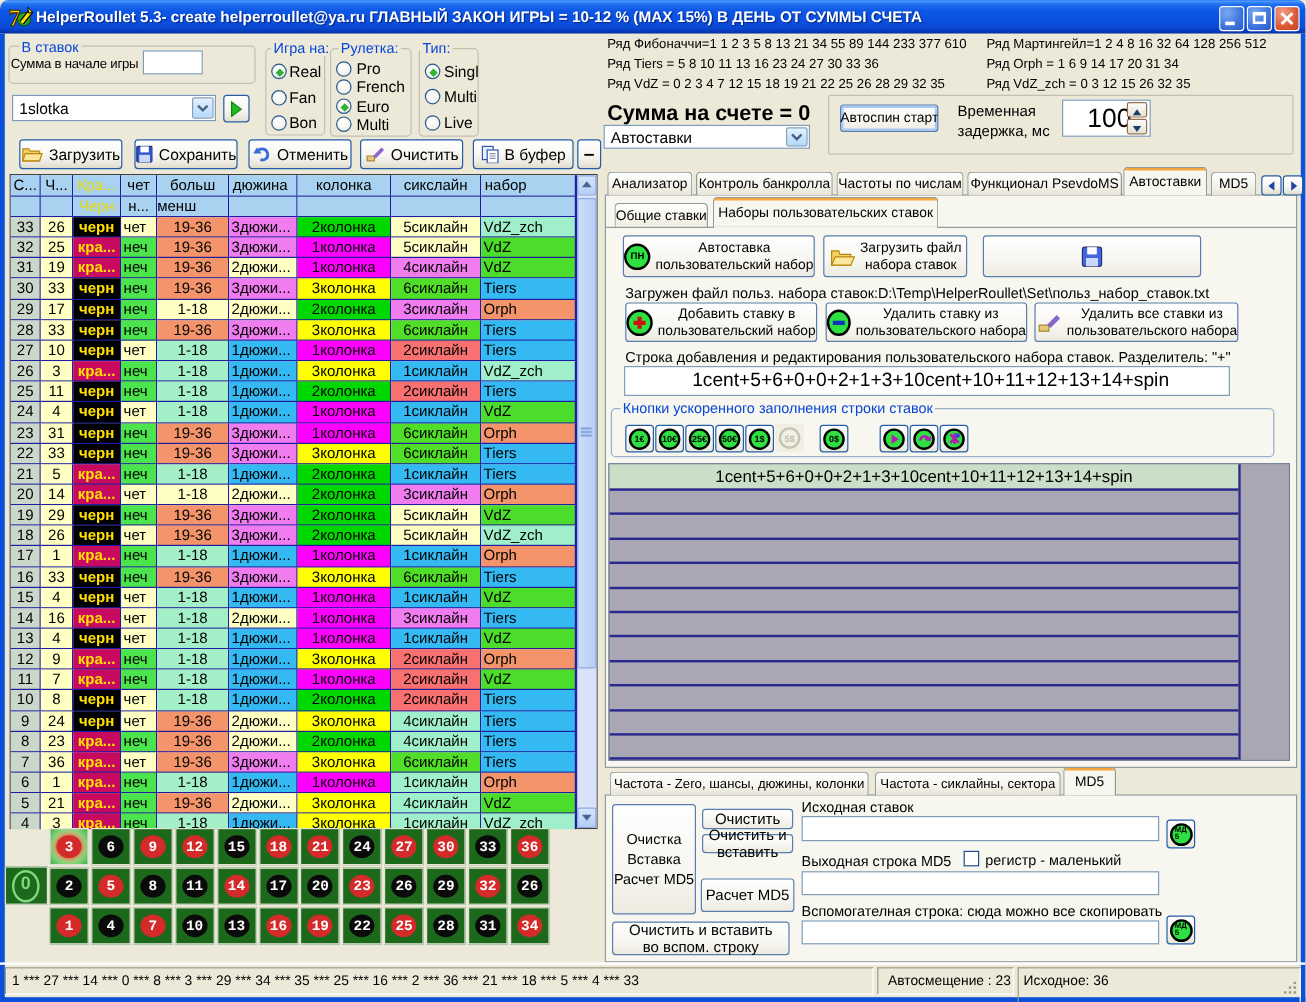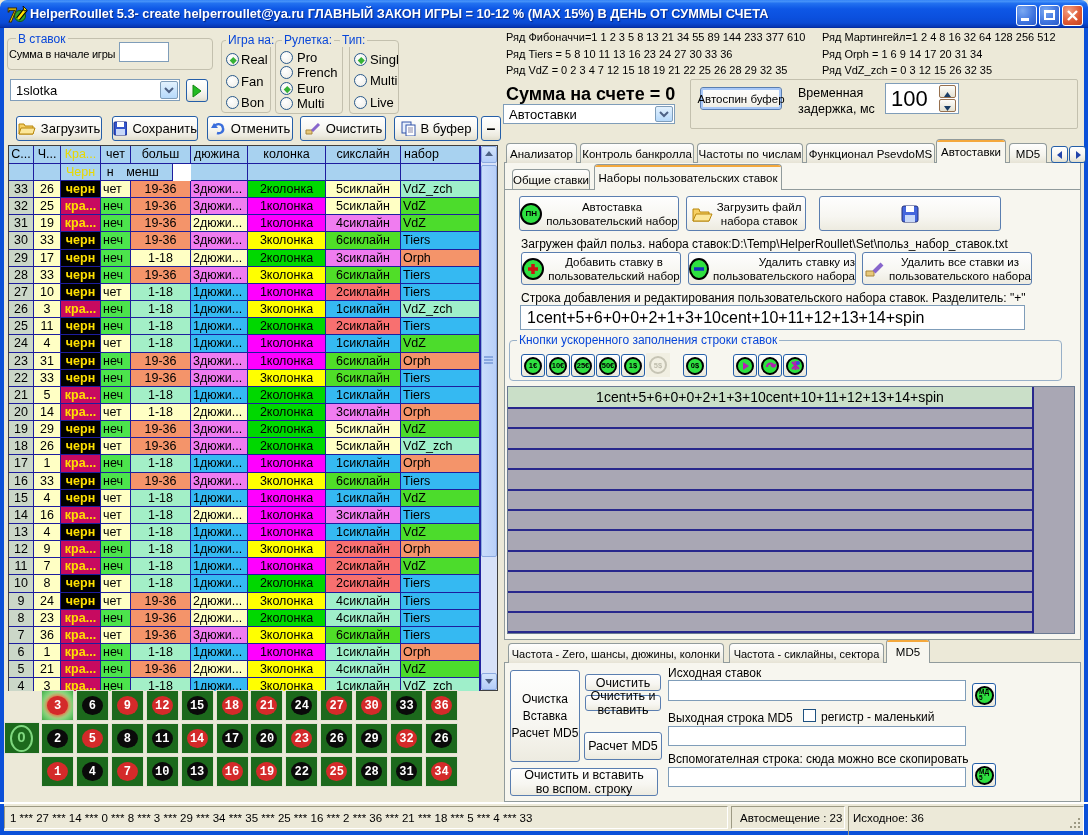--- a/index.html
+++ b/index.html
@@ -3,21 +3,21 @@
 
 *{margin:0;padding:0;box-sizing:border-box;}
 body{width:1088px;height:835px;position:relative;overflow:hidden;background:#ECE9D8;font-family:"Liberation Sans",sans-serif;}
 .abs{position:absolute;}
 .tc{position:absolute;border-right:1px solid #1D1D9E;border-bottom:1px solid #1D1D9E;line-height:16px;overflow:hidden;white-space:nowrap;}
 .gb{position:absolute;border:1px solid #C3C0AE;border-radius:4px;}
 .gbl{position:absolute;color:#0846D8;font-size:12px;background:#ECE9D8;padding:0 2px;white-space:nowrap;}
 .gbl2{position:absolute;color:#0846D8;font-size:12px;background:#F7F6EF;padding:0 2px;white-space:nowrap;}
 .btn{position:absolute;border:1px solid #245EA8;border-radius:3px;background:linear-gradient(180deg,#FFFFFF 0%,#F8F7F2 50%,#ECEADF 82%,#DFDCCB 100%);font-size:13px;color:#000;display:flex;align-items:center;justify-content:center;white-space:nowrap;}
 .btn2{position:absolute;border:1px solid #5A7EB0;border-radius:3px;background:linear-gradient(180deg,#FEFEFE 0%,#F7F6F1 60%,#EDEBE0 100%);font-size:12px;color:#000;display:flex;align-items:center;justify-content:center;text-align:center;line-height:14px;white-space:nowrap;}
-.inp{position:absolute;background:#fff;border:1px solid #7F9DB9;}
+.inp{position:absolute;background:#fff;border:1px solid #7F9DB9;text-align:center;}
 .lbl{position:absolute;font-size:12px;color:#000;white-space:nowrap;}
 .radio{position:absolute;width:13px;height:13px;border-radius:50%;background:radial-gradient(circle at 40% 35%,#FFFFFF,#ECEBE5);border:1px solid #2A5A8C;}
 .rdot{position:absolute;left:3.5px;top:3.5px;width:4.5px;height:4.5px;background:#35B235;transform:rotate(45deg);}
 .tabU{position:absolute;border:1px solid #919B9C;border-bottom:none;border-radius:4px 4px 0 0;background:linear-gradient(180deg,#FEFEFD 0%,#F4F3EC 60%,#E6E3D5 100%);font-size:11.5px;display:flex;align-items:center;justify-content:center;color:#000;white-space:nowrap;overflow:hidden;}
 .tabS{position:absolute;border:1px solid #919B9C;border-bottom:none;border-radius:4px 4px 0 0;background:#F7F6EF;font-size:11.5px;display:flex;align-items:center;justify-content:center;color:#000;white-space:nowrap;overflow:hidden;}
 .tabS:before{content:"";position:absolute;left:-1px;right:-1px;top:-1px;height:3px;border-radius:4px 4px 0 0;background:#F4A83C;}
 .circb{position:absolute;border:1px solid #245EA8;border-radius:3px;background:linear-gradient(180deg,#FFF,#E9E7DA);display:flex;align-items:center;justify-content:center;}
 .gc{width:18px;height:18px;border-radius:50%;background:#2EE040;border:2px solid #000;display:flex;align-items:center;justify-content:center;font-size:7.5px;font-weight:bold;color:#000;}
 
 </style></head><body>
@@ -74,21 +74,21 @@
 <div class="lbl" style="left:297px;top:50px;font-size:13px;">Pro</div>
 <div class="radio" style="left:280px;top:66px;"></div>
 <div class="lbl" style="left:297px;top:65px;font-size:13px;">French</div>
 <div class="radio" style="left:280px;top:82px;">
     <div class="rdot"></div>
   </div>
 <div class="lbl" style="left:297px;top:81px;font-size:13px;">Euro</div>
 <div class="radio" style="left:280px;top:97px;"></div>
 <div class="lbl" style="left:297px;top:96px;font-size:13px;">Multi</div>
 <div class="gb" style="left:349px;top:40px;width:50px;height:74px;"></div>
-<div class="gbl" style="left:340px;top:33px;">Тип:</div>
+<div class="gbl" style="left:350px;top:33px;">Тип:</div>
 <div class="radio" style="left:354px;top:53px;">
     <div class="rdot"></div>
   </div>
 <div class="lbl" style="left:370px;top:52px;font-size:13px;">Singl</div>
 <div class="radio" style="left:354px;top:74px;"></div>
 <div class="lbl" style="left:370px;top:73px;font-size:13px;">Multi</div>
 <div class="radio" style="left:354px;top:96px;"></div>
 <div class="lbl" style="left:370px;top:95px;font-size:13px;">Live</div>
 <div class="btn" style="left:16px;top:116px;width:86px;height:25px;">
     <svg width="18" height="15">
@@ -135,21 +135,21 @@
 <div class="tc" style="left:101px;top:146px;width:30px;height:18px;background:#A8D2F0;color:#000;font-size:12.5px;text-align:center;">чет</div>
 <div class="tc" style="left:131px;top:146px;width:60px;height:18px;background:#A8D2F0;color:#000;font-size:12.5px;text-align:center;">больш</div>
 <div class="tc" style="left:191px;top:146px;width:57px;height:18px;background:#A8D2F0;color:#000;font-size:12.5px;text-align:left;padding-left:3px;">дюжина</div>
 <div class="tc" style="left:248px;top:146px;width:78px;height:18px;background:#A8D2F0;color:#000;font-size:12.5px;text-align:center;">колонка</div>
 <div class="tc" style="left:326px;top:146px;width:75px;height:18px;background:#A8D2F0;color:#000;font-size:12.5px;text-align:center;">сикслайн</div>
 <div class="tc" style="left:401px;top:146px;width:79px;height:18px;background:#A8D2F0;color:#000;font-size:12.5px;text-align:left;padding-left:3px;">набор</div>
 <div class="tc" style="left:9px;top:164px;width:25px;height:17px;background:#A8D2F0;color:#000;font-size:12.5px;text-align:center;"></div>
 <div class="tc" style="left:34px;top:164px;width:27px;height:17px;background:#A8D2F0;color:#000;font-size:12.5px;text-align:center;"></div>
 <div class="tc" style="left:61px;top:164px;width:40px;height:17px;background:#A8D2F0;color:#E8D800;font-size:12.5px;text-align:center;">Черн</div>
 <div class="tc" style="left:101px;top:164px;width:30px;height:17px;background:#A8D2F0;color:#000;font-size:12.5px;text-align:center;">н...</div>
-<div class="tc" style="left:113px;top:164px;width:60px;height:17px;background:#A8D2F0;color:#000;font-size:12.5px;text-align:center;">менш</div>
+<div class="tc" style="left:131px;top:164px;width:60px;height:17px;background:#A8D2F0;color:#000;font-size:12.5px;text-align:left;">менш</div>
 <div class="tc" style="left:191px;top:164px;width:57px;height:17px;background:#A8D2F0;color:#000;font-size:12.5px;text-align:center;"></div>
 <div class="tc" style="left:248px;top:164px;width:78px;height:17px;background:#A8D2F0;color:#000;font-size:12.5px;text-align:center;"></div>
 <div class="tc" style="left:326px;top:164px;width:75px;height:17px;background:#A8D2F0;color:#000;font-size:12.5px;text-align:center;"></div>
 <div class="tc" style="left:401px;top:164px;width:79px;height:17px;background:#A8D2F0;color:#000;font-size:12.5px;text-align:center;"></div>
 <div class="tc" style="left:9px;top:181px;width:25px;height:17px;background:#CBD7C8;color:#000;font-size:12.5px;text-align:center;">33</div>
 <div class="tc" style="left:34px;top:181px;width:27px;height:17px;background:#FFFFC4;color:#000;font-size:12.5px;text-align:center;">26</div>
 <div class="tc" style="left:61px;top:181px;width:40px;height:17px;background:#000000;color:#FFE000;font-size:12.5px;text-align:center;font-weight:bold;">черн</div>
 <div class="tc" style="left:101px;top:181px;width:30px;height:17px;background:#FFFFC4;color:#000;font-size:12.5px;text-align:left;padding-left:2px;">чет</div>
 <div class="tc" style="left:131px;top:181px;width:60px;height:17px;background:#F4946A;color:#000;font-size:12.5px;text-align:center;">19-36</div>
 <div class="tc" style="left:191px;top:181px;width:57px;height:17px;background:#F07CF0;color:#000;font-size:12.5px;text-align:left;padding-left:2px;">3дюжи...</div>
@@ -545,21 +545,21 @@
 <div class="lbl" style="left:822px;top:31px;font-size:11px;">Ряд Мартингейл=1 2 4 8 16 32 64 128 256 512</div>
 <div class="lbl" style="left:822px;top:48px;font-size:11px;">Ряд Orph = 1 6 9 14 17 20 31 34</div>
 <div class="lbl" style="left:822px;top:64px;font-size:11px;">Ряд VdZ_zch = 0 3 12 15 26 32 35</div>
 <div class="lbl" style="left:506px;top:84px;font-size:18px;font-weight:bold;">Сумма на счете = 0</div>
 <div class="inp" style="left:503px;top:104px;width:172px;height:20px;"></div>
 <div class="lbl" style="left:509px;top:107px;font-size:13px;">Автоставки</div>
 <div class="abs" style="left:655px;top:106px;width:18px;height:16px;border-radius:2px;border:1px solid #7F9DB9;background:linear-gradient(180deg,#E3F1FD,#B6D9FB);"><svg width="16" height="14">
       <path d="M4 5 L8 9 L12 5" stroke="#4D6185" stroke-width="2" fill="none"></path>
     </svg></div>
 <div class="gb" style="left:690px;top:79px;width:388px;height:50px;border-radius:2px;"></div>
-<div class="btn2" style="left:700px;top:87px;width:82px;height:23px;font-size:12.5px;box-shadow:inset 0 0 0 2px #A8C8F8;white-space:nowrap;font-size:11.5px;">Автоспин буфер</div>
+<div class="btn2" style="left:700px;top:87px;width:82px;height:23px;font-size:12.5px;box-shadow:inset 0 0 0 2px #A8C8F8;white-space:nowrap;font-size:11.5px;">Автоспин старт</div>
 <div class="lbl" style="left:798px;top:86px;font-size:12.5px;line-height:15.5px;">Временная<br>задержка, мс</div>
 <div class="inp" style="left:885px;top:83px;width:74px;height:31px;font-size:22px;padding-left:5px;line-height:29px;">100</div>
 <div class="abs" style="left:939px;top:85px;width:17px;height:13px;border:1px solid #96704E;border-radius:2px;background:linear-gradient(180deg,#FDFDFA,#E4E1D2);"><svg width="15" height="11">
       <path d="M7.5 3 L11 8 L4 8 Z" fill="#1B3E66"></path>
     </svg></div>
 <div class="abs" style="left:939px;top:99px;width:17px;height:13px;border:1px solid #96704E;border-radius:2px;background:linear-gradient(180deg,#FDFDFA,#E4E1D2);"><svg width="15" height="11">
       <path d="M7.5 8 L11 3 L4 3 Z" fill="#1B3E66"></path>
     </svg></div>
 <div class="abs" style="left:504px;top:162px;width:577px;height:478px;background:#F7F6EF;border:1px solid #919B9C;"></div>
 <div class="tabU" style="left:506px;top:143px;width:71px;height:20px;">Анализатор</div>
@@ -608,21 +608,21 @@
       </svg>
     </div>
     <span style="margin-left:4px;">Добавить ставку в<br>пользовательский набор</span>
   </div>
 <div class="btn2" style="left:688px;top:252px;width:168px;height:33px;font-size:11.5px;">
     <div class="gc" style="width:22px;height:22px;">
       <svg width="12" height="12">
         <path d="M1 6 L11 6" stroke="#1133BB" stroke-width="3.5"></path>
       </svg>
     </div>
-    <span style="margin-left:4px;text-align:right;">Удалить ставку из<br>пользовательского набора</span>
+    <span style="margin-left:4px;">Удалить ставку из<br>пользовательского набора</span>
   </div>
 <div class="btn2" style="left:862px;top:252px;width:170px;height:33px;font-size:11.5px;">
     <svg width="22" height="18">
       <path d="M3 11 L11 11 L11 16 L3 16 Z" fill="#E8C87A" stroke="#A8863A"></path>
       <path d="M11 12 L19 4" stroke="#8866CC" stroke-width="4"></path>
     </svg>
     <span style="margin-left:4px;">Удалить все ставки из<br>пользовательского набора</span>
   </div>
 <div class="lbl" style="left:521px;top:291px;font-size:12px;">Строка добавления и редактирования пользовательского набора ставок. Разделитель: "+"</div>
 <div class="inp" style="left:520px;top:305px;width:505px;height:25px;font-size:16px;padding:3px 0 0 6px;">1cent+5+6+0+0+2+1+3+10cent+10+11+12+13+14+spin</div>

